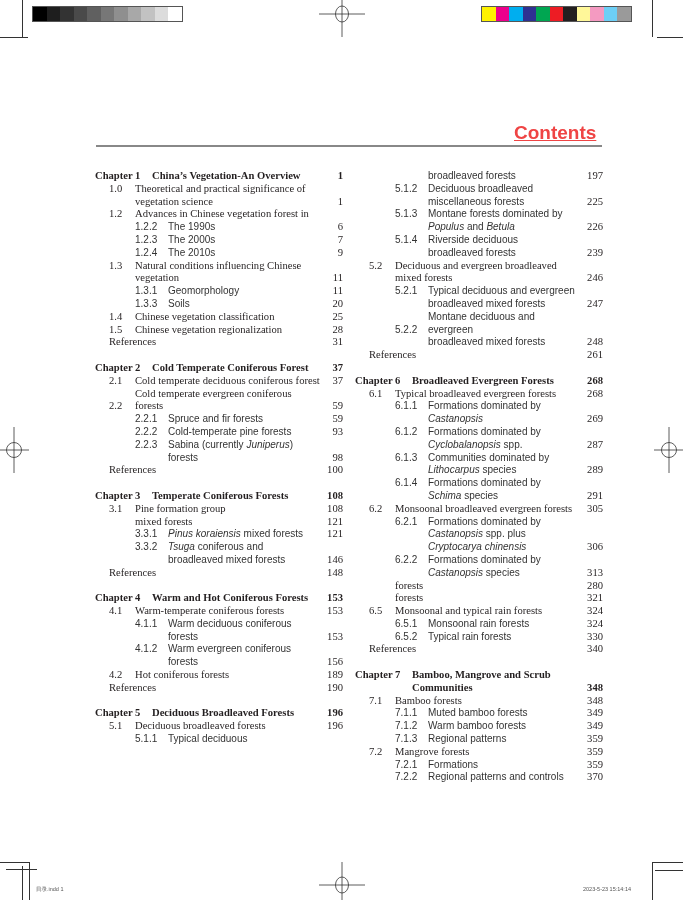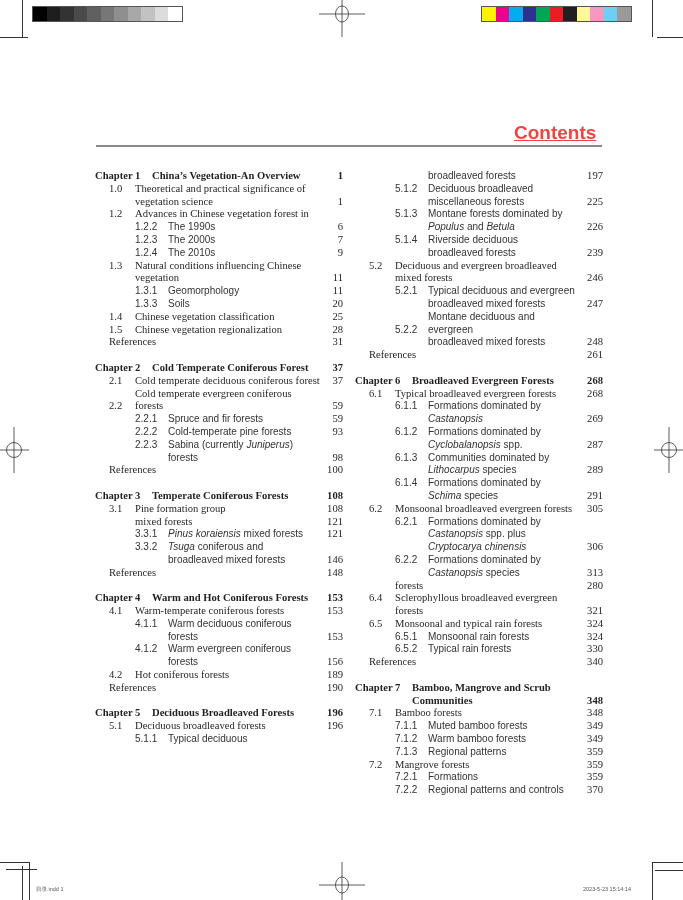--- a/index.html
+++ b/index.html
@@ -451,25 +451,20 @@
       <span class="num"></span>
       <span class="txt"><i>Castanopsis</i><span> species</span></span>
       <span class="pg">313</span>
     </div>
     <div class="row l1">
       <span class="num"></span>
       <span class="txt"><span>forests</span></span>
       <span class="pg">280</span>
     </div>
     <div class="row l1">
-      <span class="num">6.4</span>
-      <span class="txt"><span>Sclerophyllous broadleaved evergreen</span></span>
-      <span class="pg"></span>
-    </div>
-    <div class="row l1">
       <span class="num"></span>
       <span class="txt"><span>forests</span></span>
       <span class="pg">321</span>
     </div>
     <div class="row l1">
       <span class="num">6.5</span>
       <span class="txt"><span>Monsoonal and typical rain forests</span></span>
       <span class="pg">324</span>
     </div>
     <div class="row l2">

